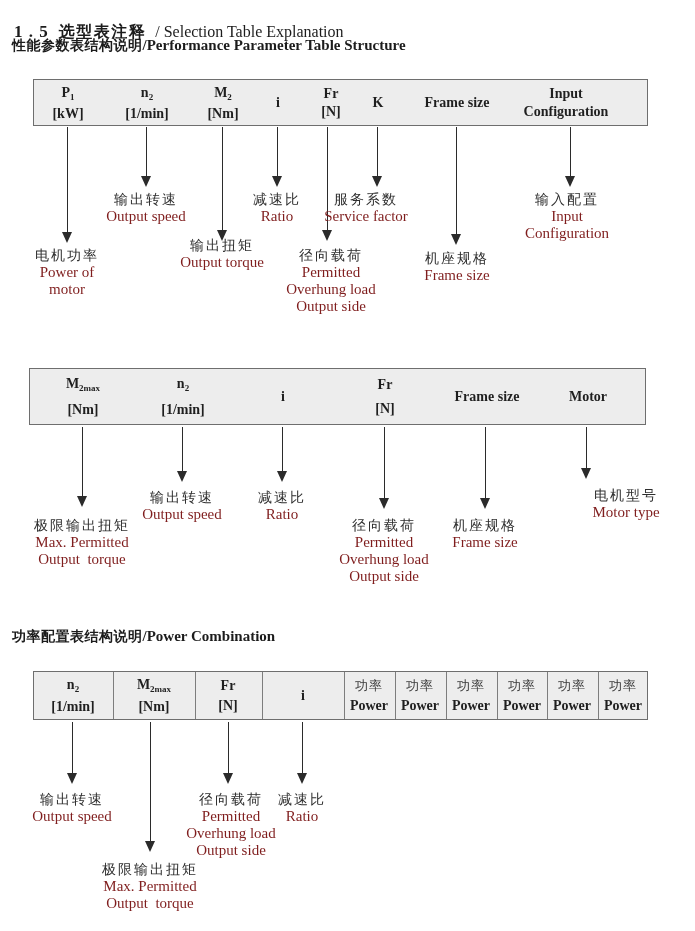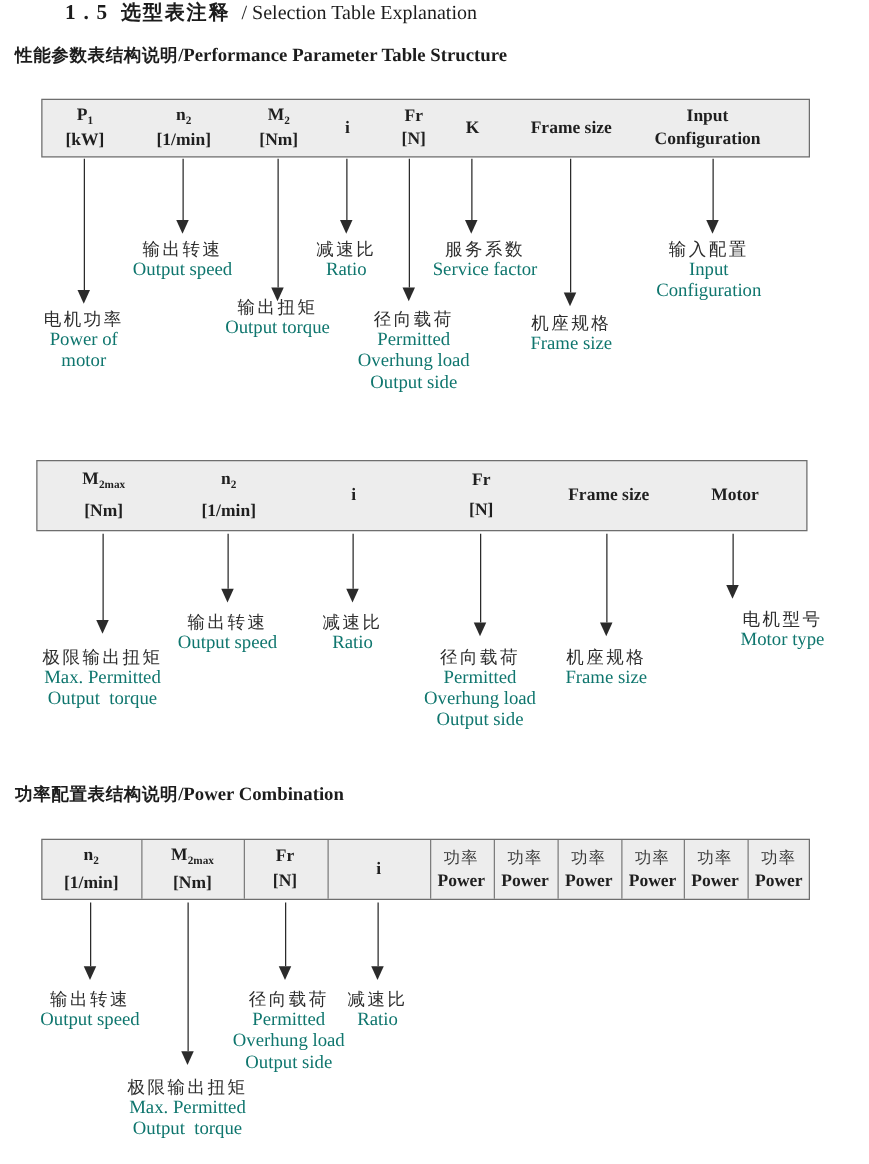--- a/index.html
+++ b/index.html
@@ -1,20 +1,20 @@
 <!DOCTYPE html>
 <html><head>
 <meta charset="utf-8">
 <style>
   * { margin:0; padding:0; box-sizing:border-box; }
   html,body { background:#ffffff; }
   .page { position:relative; width:695px; height:931px; background:#ffffff;
           color:#1c1c1c; font-family:"Liberation Serif", serif; overflow:hidden; }
 
-  .doc-title { position:absolute; left:14px; top:0; white-space:nowrap;margin-left:38px; }
+  .doc-title { position:absolute; left:14px; top:22px; white-space:nowrap; }
   .t-num  { font-family:"Liberation Serif", serif; font-weight:bold; font-size:17px; letter-spacing:1px; }
   .t-cjk  { font-family:"Liberation Sans", sans-serif; font-weight:bold; font-size:16px; letter-spacing:1.5px; margin-left:6px; }
   .t-rest { font-family:"Liberation Serif", serif; font-size:16px; margin-left:5px; }
 
   .sec-heading { position:absolute; white-space:nowrap; }
   .h-cjk { font-family:"Liberation Sans", sans-serif; font-weight:bold; font-size:14px; letter-spacing:0.5px; }
   .h-en  { font-family:"Liberation Serif", serif; font-weight:bold; font-size:15px; }
 
   .t-box { position:absolute; background:#ededed; border:1.5px solid #6e6e6e; }
   .t-div { position:absolute; top:0; bottom:0; width:1px; background:#7d7d7d; }
@@ -29,21 +29,21 @@
                 font-size:13px; letter-spacing:1px; color:#3a3a3a; }
 
   .arrow-line { position:absolute; width:1px; background:#2b2b2b; }
   .arrow-head { position:absolute; width:0; height:0;
                 border-left:5px solid transparent; border-right:5px solid transparent;
                 border-top:11px solid #2b2b2b; }
 
   .ann { position:absolute; transform:translateX(-50%); text-align:center; white-space:nowrap; }
   .ann .cjk { font-family:"Liberation Sans", sans-serif; font-size:14px; letter-spacing:2px;
               line-height:18px; color:#2e2e2e; }
-  .ann .en  { font-family:"Liberation Serif", serif; font-size:15px; line-height:17px; color:#0f766e; }
+  .ann .en  { font-family:"Liberation Serif", serif; font-size:15px; line-height:17px; color:#7f1d1d; }
 </style>
 </head>
 <body>
 
 <div class="page" id="page">
   <div class="doc-title">
     <span class="t-num">1 . 5</span>
     <span class="t-cjk">选型表注释</span>
     <span class="t-rest">/ Selection Table Explanation</span>
   </div>
@@ -108,21 +108,21 @@
     <div class="arrow-line" style="left: 326.5px; top: 127px; height: 103px;"></div>
     <div class="arrow-head" style="left: 322px; top: 230px;"></div>
     <div class="ann" style="left: 331px; top: 246px;">
       <div class="cjk">径向载荷</div>
       <div class="en">Permitted</div>
       <div class="en">Overhung load</div>
       <div class="en">Output side</div>
     </div>
     <div class="arrow-line" style="left: 376.5px; top: 127px; height: 49px;"></div>
     <div class="arrow-head" style="left: 372px; top: 176px;"></div>
-    <div class="ann" style="left: 388px; top: 190px;">
+    <div class="ann" style="left: 366px; top: 190px;">
       <div class="cjk">服务系数</div>
       <div class="en">Service factor</div>
     </div>
     <div class="arrow-line" style="left: 455.5px; top: 127px; height: 107px;"></div>
     <div class="arrow-head" style="left: 451px; top: 234px;"></div>
     <div class="ann" style="left: 457px; top: 249px;">
       <div class="cjk">机座规格</div>
       <div class="en">Frame size</div>
     </div>
     <div class="arrow-line" style="left: 569.5px; top: 127px; height: 49px;"></div>

